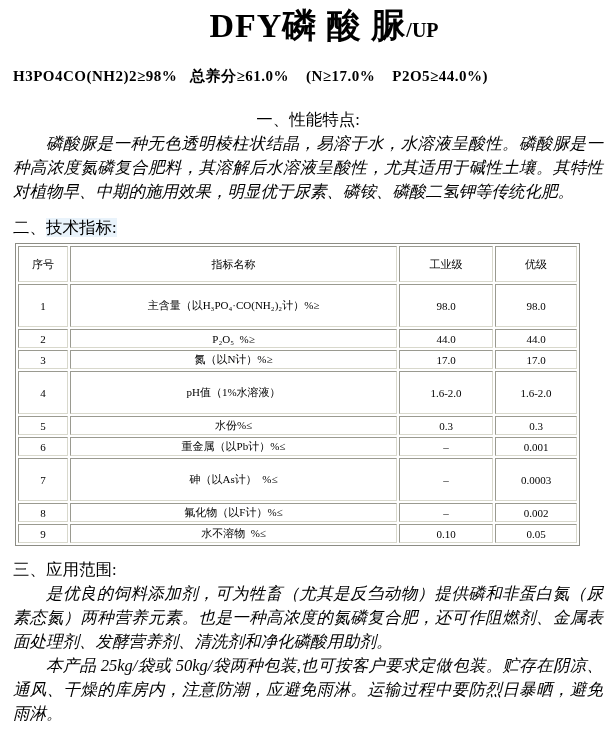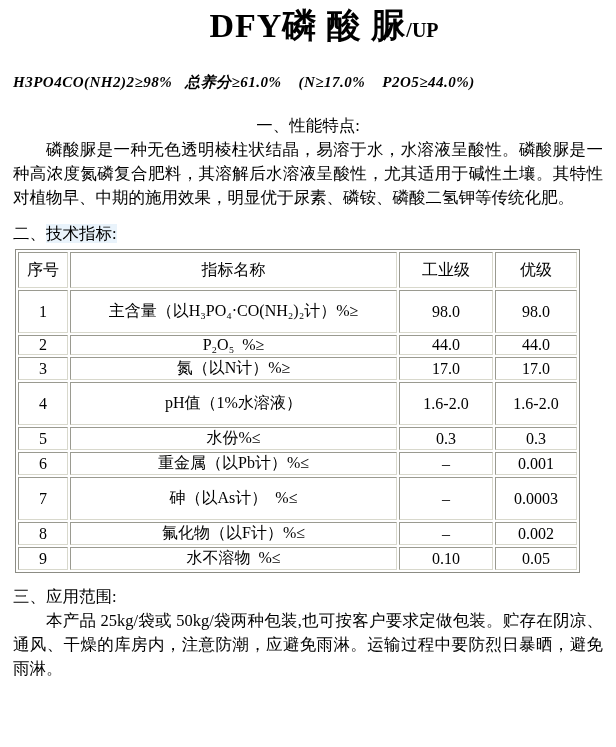--- a/index.html
+++ b/index.html
@@ -23,56 +23,56 @@
     font-weight: bold;
     letter-spacing: 1px;
     margin-left: 32px;
   }
   .doc-title .suffix {
     font-size: 20px;
     font-weight: bold;
     font-family: Liberation Serif, serif;
   }
   .formula {
-    margin-top: 19px;
+    margin-top: 13px;
     font-size: 15px;
     letter-spacing: 0.5px;
     white-space: pre;
     font-weight: bold;
-    font-style: italic;
   }
   .heading {
     margin-top: 12px;
     font-size: 16.5px;
     line-height: 24px;
   }
   .heading.first { margin-top: 22px; text-align: center; }
   .hl { background: var(--heading-highlight, #e9f3fb); }
   .para {
     font-size: 16.5px;
     line-height: 24px;
     text-align: justify;
     text-indent: 2em;
+    font-style: italic;
   }
   table.spec {
     margin: 3px 0 2px 2px;
     border-collapse: separate;
     border-spacing: 2px;
     border: 1px solid var(--table-border, #8c8c84);
     background: #ffffff;
     table-layout: fixed;
   }
   table.spec th, table.spec td {
     border: 1px solid var(--cell-border, #9a9a90);
     border-right-color: #d8d8cc;
     border-bottom-color: #d8d8cc;
     text-align: center;
     vertical-align: middle;
     font-weight: normal;
-    font-size: 16px;
+    font-size: 11px;
     white-space: pre-wrap;
     overflow: hidden;
     padding: 0 2px;
     margin-left: 21px;
   }
   col.c-no   { width: 50px; }
   col.c-name { width: 327px; }
   col.c-ind  { width: 94px; }
   col.c-prem { width: 82px; }
   tr.h-head td, tr.h-head th { height: 36px; }
@@ -158,15 +158,16 @@
     <td>9</td>
     <td>水不溶物  %≤</td>
     <td>0.10</td>
     <td>0.05</td>
   </tr>
 </tbody>
   </table>
 
 <div class="sec3-wrap">
   <div class="heading">三、应用范围:</div>
+  <div class="para">是优良的饲料添加剂，可为牲畜（尤其是反刍动物）提供磷和非蛋白氮（尿素态氮）两种营养元素。也是一种高浓度的氮磷复合肥，还可作阻燃剂、金属表面处理剂、发酵营养剂、清洗剂和净化磷酸用助剂。</div>
 
   <div class="para">本产品 25kg/袋或 50kg/袋两种包装,也可按客户要求定做包装。贮存在阴凉、通风、干燥的库房内，注意防潮，应避免雨淋。运输过程中要防烈日暴晒，避免雨淋。</div>
 </div>
 
 </body></html>

